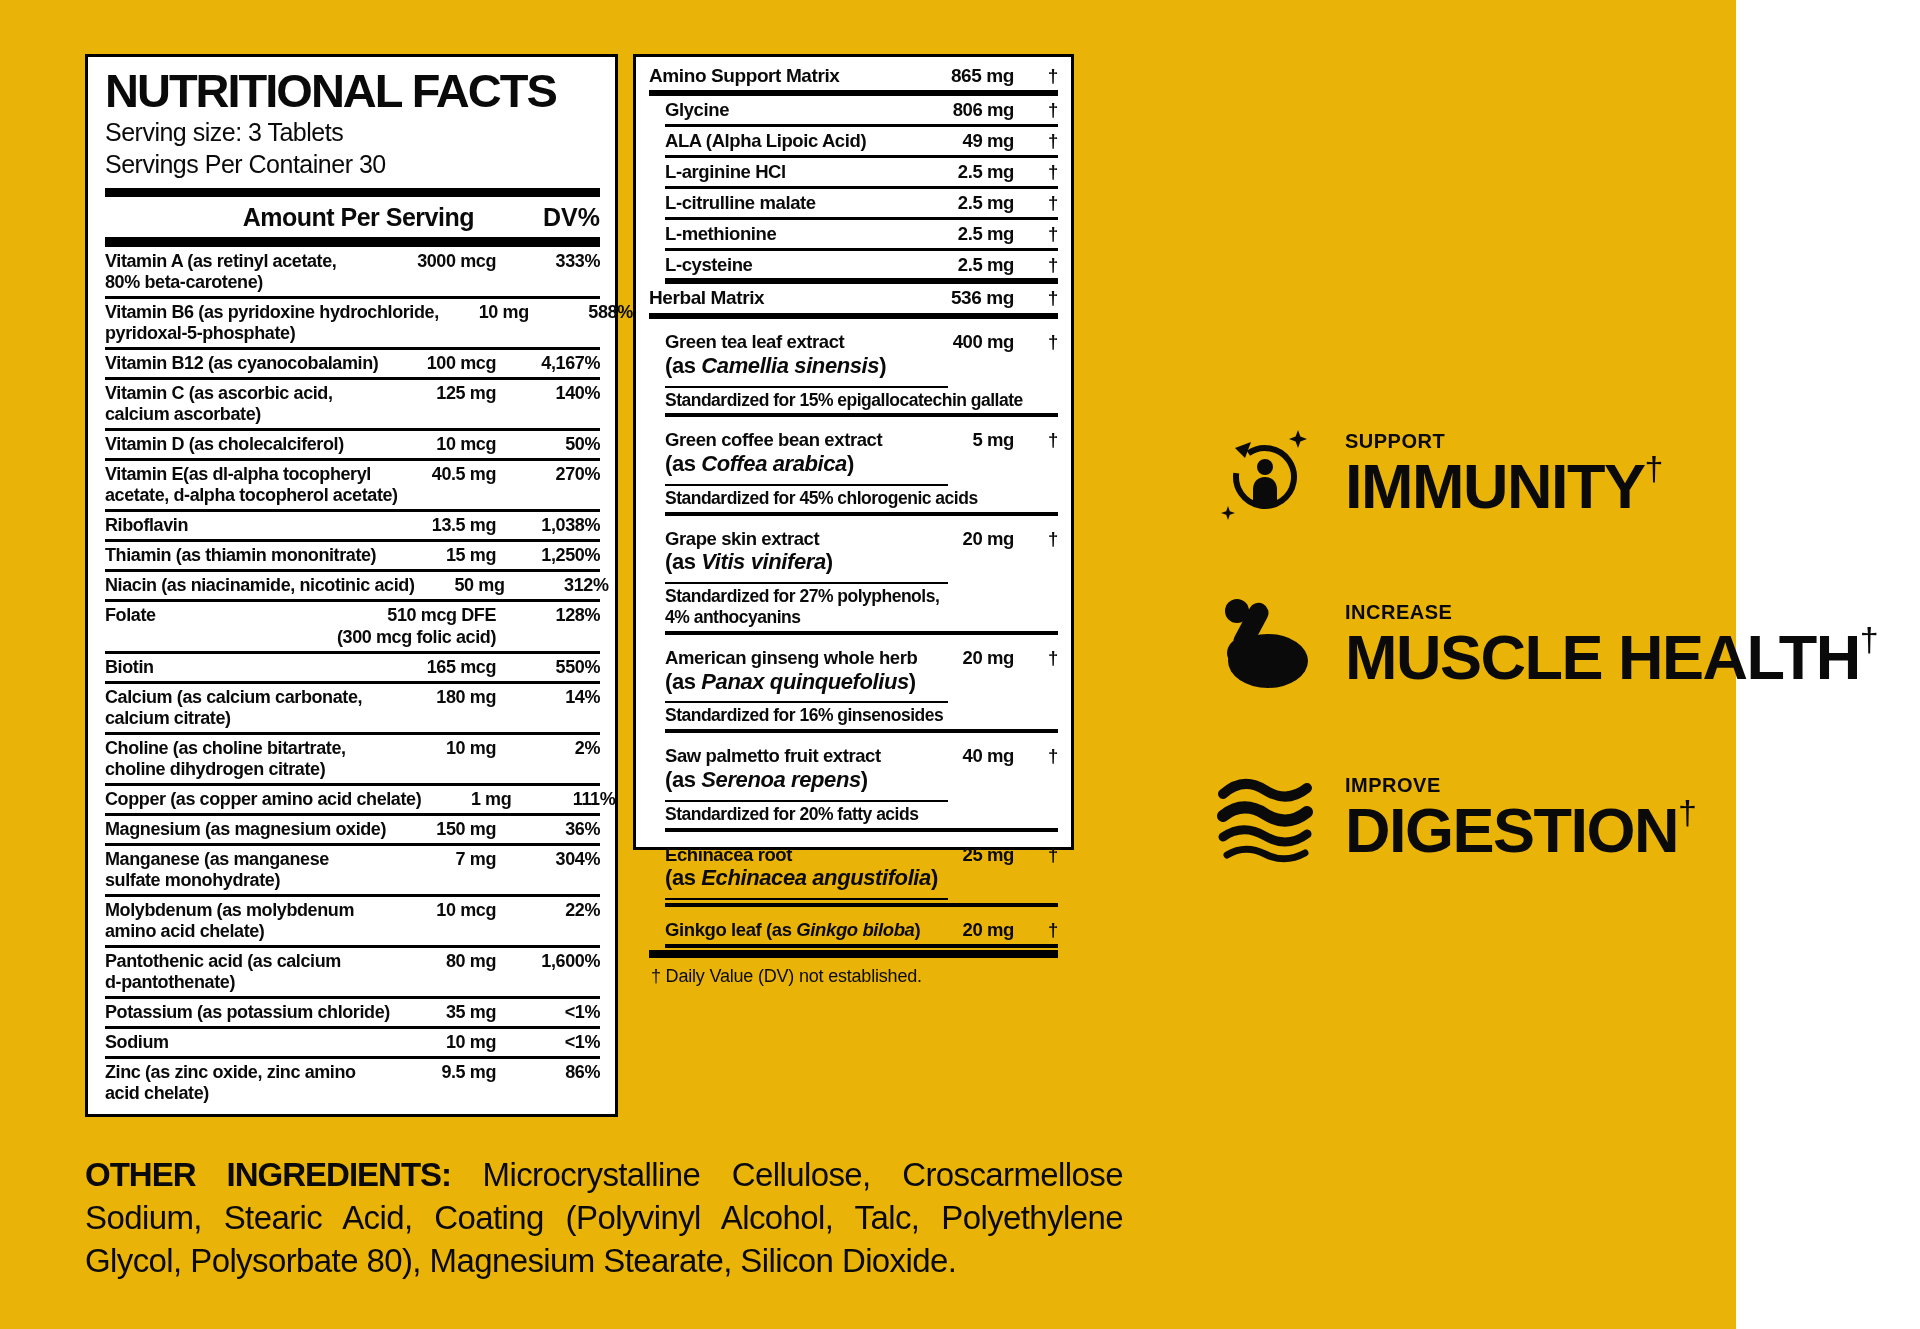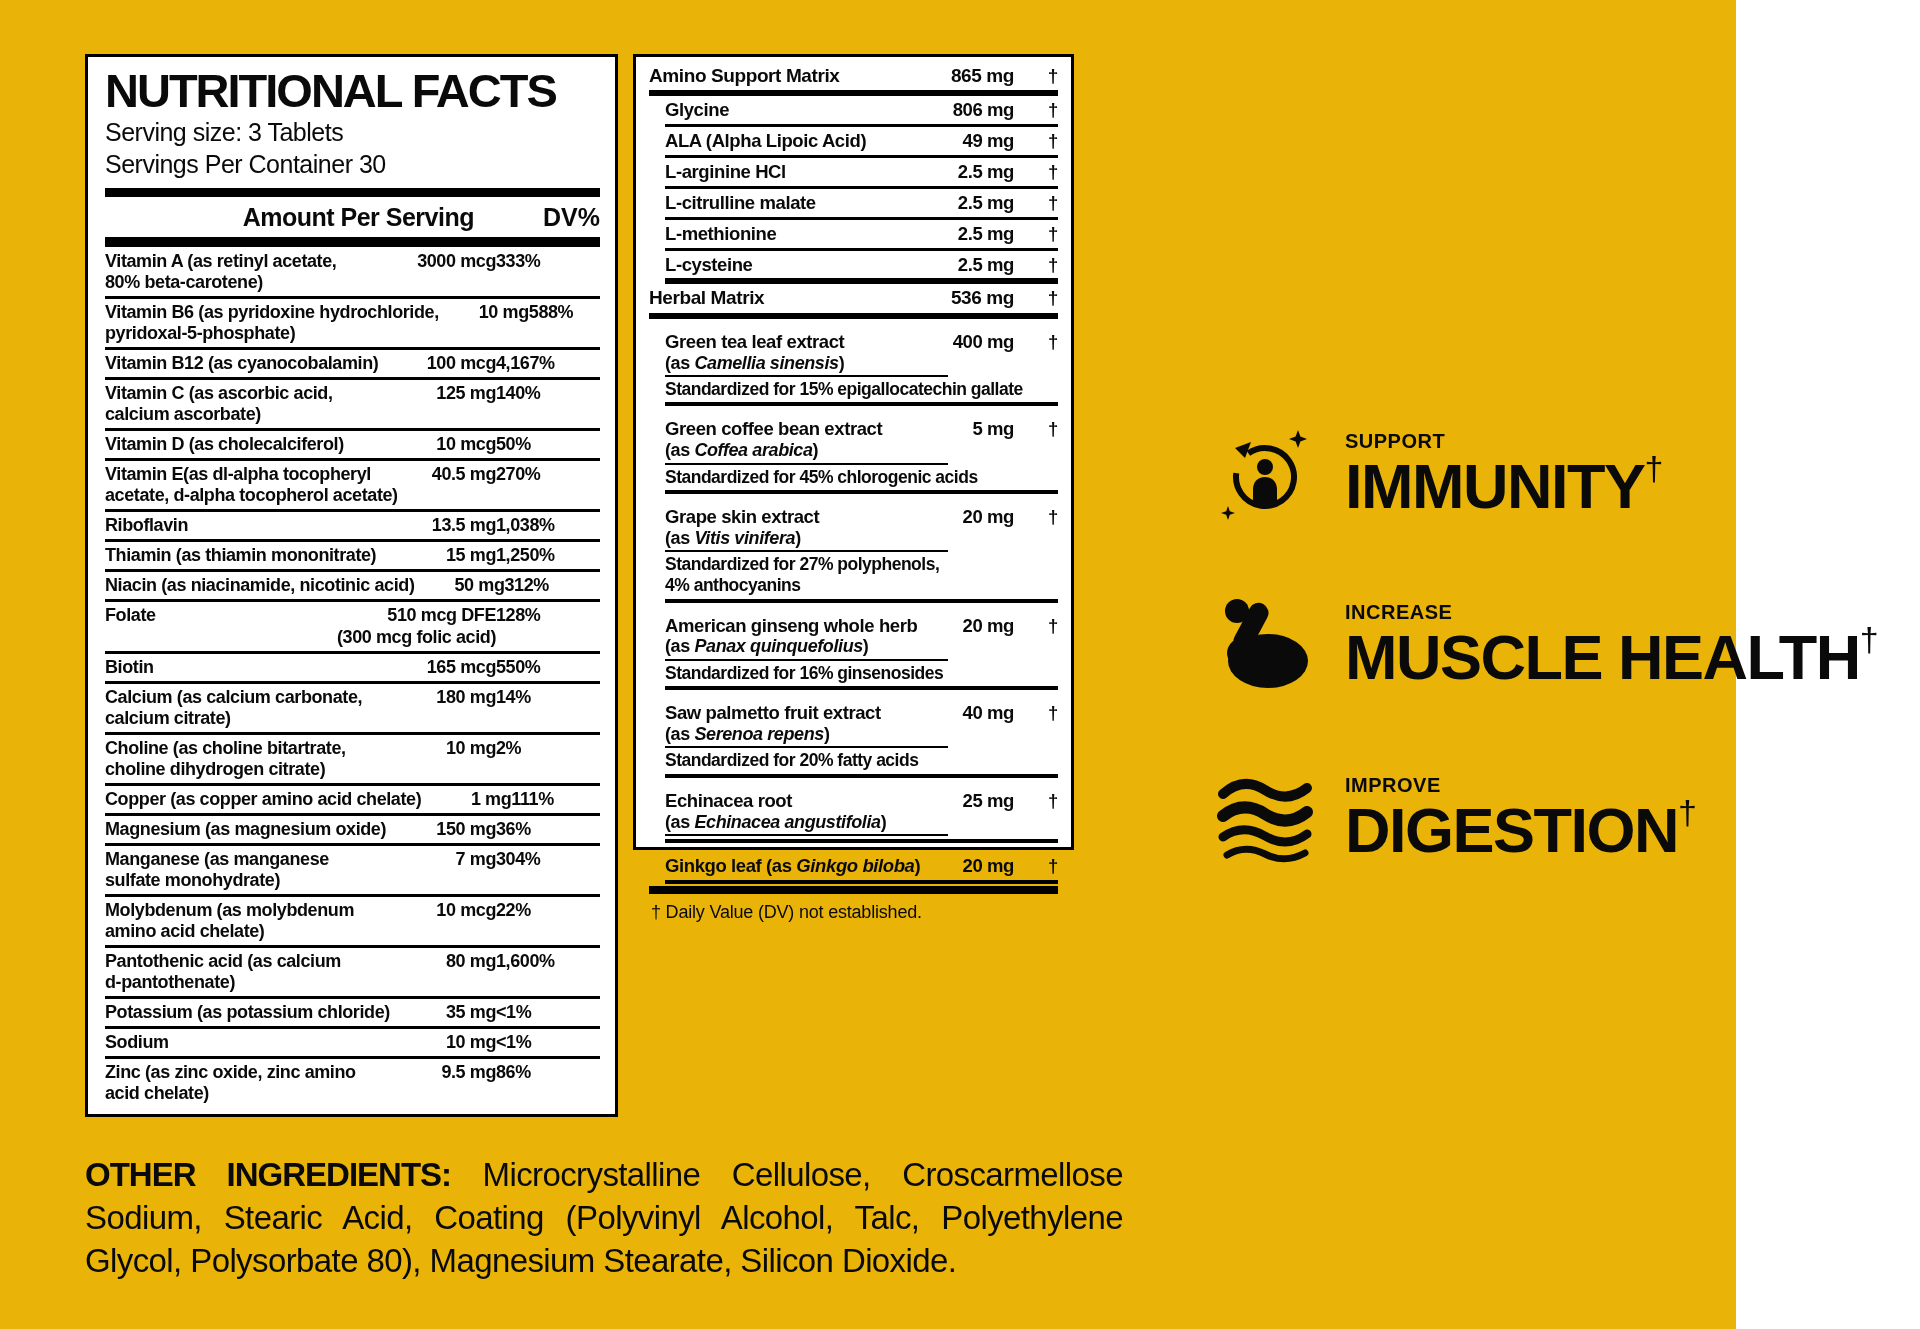--- a/index.html
+++ b/index.html
@@ -19,35 +19,35 @@
   .bar.thick { height:10px; margin-top:0; }
 
   #p1-rows { margin-top:1px; }
   .nf-row { display:grid; grid-template-columns:1fr 90px 104px; padding:3px 0 3px;
             border-bottom:3px solid #000; font-size:18px; font-weight:bold;
             letter-spacing:-0.4px; line-height:1.17; }
   .nf-row:last-child { border-bottom:none; }
   .nf-row.amt-wide { grid-template-columns:auto 1fr 104px; }
   .nf-name div { white-space:nowrap; }
   .nf-amt { text-align:right; white-space:nowrap; }
-  .nf-dv  { }
+  .nf-dv  { text-align:right; }
 
   
   .panel.right { left:633px; top:54px; width:441px; height:796px; padding:5px 13px 6px 13px; }
   .am-line { display:grid; grid-template-columns:1fr 88px 44px; }
   .am-amt { text-align:right; white-space:nowrap; }
   .am-dag { text-align:right; }
   .am-row { font-weight:bold; font-size:18.5px; letter-spacing:-0.4px; line-height:1.18; padding:3px 0 3px; }
   .am-row.head { border-bottom:6px solid #000; font-size:19px; }
   .am-row.item, .am-row.herb, .am-row.herb-inline { margin-left:16px; }
   .am-row.item { border-bottom:3px solid #000; }
   .am-row.sep-thick { border-bottom:6px solid #000; }
   .am-row.herb, .am-row.herb-inline { border-bottom:4px solid #000;margin-top:9px; }
   .am-row.herb:last-of-type { border-bottom:none; }
-  .am-latin { font-size:18px; letter-spacing:-0.4px; border-bottom:2px solid #000; width:72%; padding-bottom:1px; }
+  .am-latin { font-size:22px; letter-spacing:-0.4px; border-bottom:2px solid #000; width:72%; padding-bottom:7px; }
   .am-latin i { font-style:italic; }
   .am-std { font-size:17.5px; padding-top:2px; letter-spacing:-0.5px; }
   .footbar { height:8px; background:#000; margin-top:2px; }
   .footnote { font-weight:normal; font-size:18px; padding:8px 0 0 2px; letter-spacing:-0.2px; }
 
   
   .benefit { position:absolute; left:1215px; width:700px; display:flex; align-items:flex-start; }
   .benefit .icon { width:100px; height:100px; flex:0 0 100px; margin-right:30px; }
   .benefit.b1 { top:424px; }
   .benefit.b2 { top:595px; }

